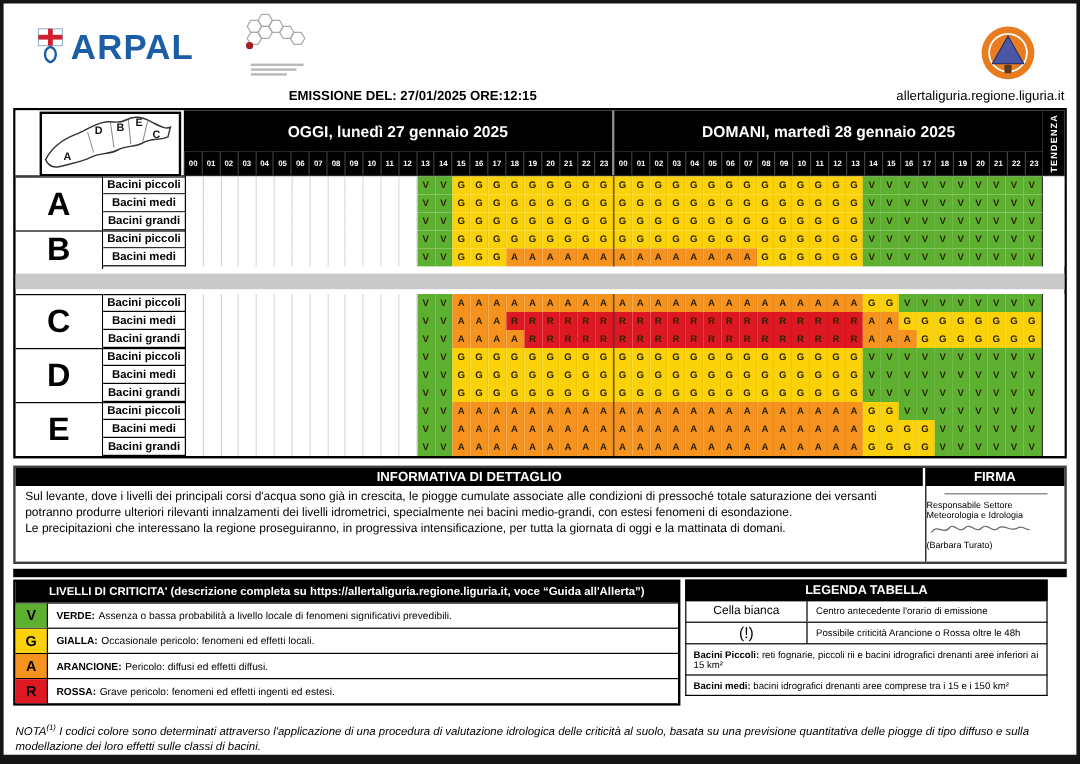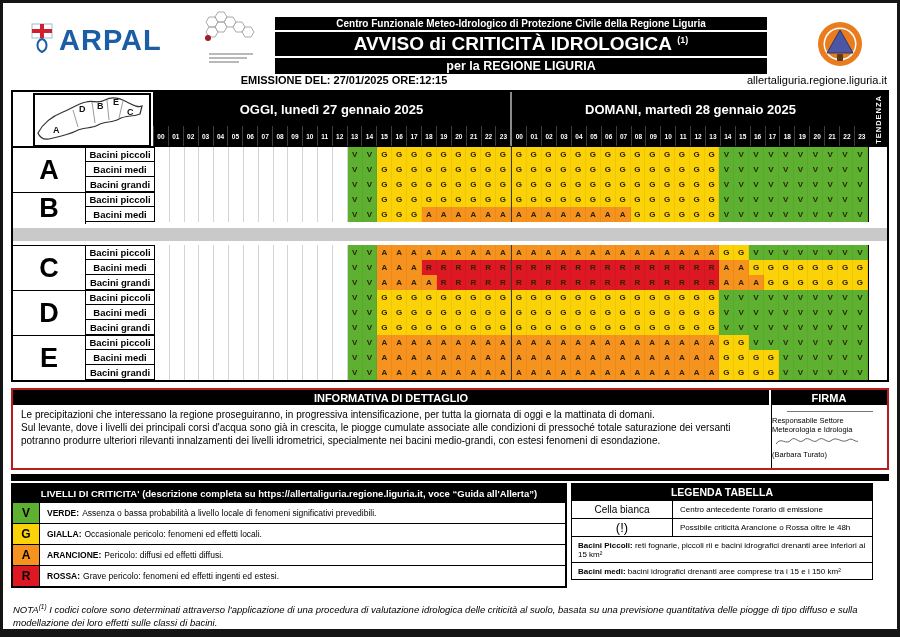--- a/index.html
+++ b/index.html
@@ -50,21 +50,21 @@
     display:flex;align-items:center;justify-content:center;font-size:9.5px;font-weight:bold;background:#fff;}
   .drow:first-child .lcell{border-top:1px solid #000;}
   .ccell{flex:1;display:flex;align-items:center;justify-content:center;
     font-size:8px;font-weight:bold;color:#2c2303;}
   .ccell.blank{background:#fff;border-right:1px solid #d4d4d4;}
   .ccell.col{border-right:1px solid rgba(0,0,0,0.05);}
   .ccell.daysplit{border-left:1.5px solid #3a3a3a;}
   .tcell{width:18px;border-left:1px solid #000;background:#fff;}
   .seprow{height:13px;background:#c9c9c9;margin:4px 0;}
   
-  .info-wrap{margin-top:6px;border:2px solid #b91c1c;}
+  .info-wrap{margin-top:6px;border:2px solid #404040;}
   .info-head{display:flex;background:#000;height:15px;}
   .ih-l{flex:1;color:#fff;font-weight:bold;font-size:11px;display:flex;align-items:center;justify-content:center;}
   .ih-r{width:116px;color:#fff;font-weight:bold;font-size:11px;display:flex;align-items:center;justify-content:center;border-left:2px solid #fff;}
   .info-body{display:flex;height:63px;}
   .ib-text{flex:1;padding:3px 8px;font-size:10px;line-height:1.3;}
   .ib-firma{width:116px;border-left:1px solid #000;text-align:left;font-size:7.5px;padding-top:6px;box-sizing:border-box;}
   .ib-firma .sigline{width:86px;border-top:1px solid #777;margin:0 auto 4px auto;}
   .blackbar{height:7px;background:#000;margin-top:4px;}
   
   .legrow{display:flex;gap:4px;margin-top:2px;align-items:flex-start;}
@@ -116,27 +116,20 @@
             <path d="M23 1 l6 0 3 5 -3 5 -6 0 -3 -5 z"></path>
           </g>
           <circle cx="13" cy="27" r="3" fill="#a21c26"></circle>
         </svg>
       </span>
       <div class="tinylines">
         <div style="width:44px"></div>
           <div style="width:38px"></div>
           <div style="width:30px"></div>
       </div>
-    </div>
-    <div class="titlebox">
-      <div class="tbar tbar1">Centro Funzionale Meteo-Idrologico di Protezione Civile della Regione Liguria</div>
-      <div class="tbar tbar2">
-        <span>AVVISO di CRITICITÀ IDROLOGICA</span>&nbsp;<sup>(1)</sup>
-      </div>
-      <div class="tbar tbar3">per la REGIONE LIGURIA</div>
     </div>
     <div class="pclogo">
       <span>
         <svg width="46" height="46" viewBox="0 0 46 46">
           <circle cx="23" cy="23" r="22" fill="#e87c1e"></circle>
           <circle cx="23" cy="23" r="16.5" fill="#fff"></circle>
           <circle cx="23" cy="23" r="15" fill="#e87c1e"></circle>
           <path d="M23 9 L36 32 L10 32 Z" fill="#4b56a5" stroke="#2c3470" stroke-width="1"></path>
           <rect x="20" y="33" width="6" height="7" rx="1" fill="#5a3b1e"></rect>
         </svg>
@@ -985,22 +978,22 @@
       </div>
   </div>
 
   <div class="info-wrap">
     <div class="info-head">
       <div class="ih-l">INFORMATIVA DI DETTAGLIO</div>
       <div class="ih-r">FIRMA</div>
     </div>
     <div class="info-body">
       <div class="ib-text">
+        <div>Sul levante, dove i livelli dei principali corsi d'acqua sono già in crescita, le piogge cumulate associate alle condizioni di pressoché totale saturazione dei versanti potranno produrre ulteriori rilevanti innalzamenti dei livelli idrometrici, specialmente nei bacini medio-grandi, con estesi fenomeni di esondazione.</div>
         <div>Le precipitazioni che interessano la regione proseguiranno, in progressiva intensificazione, per tutta la giornata di oggi e la mattinata di domani.</div>
-        <div>Sul levante, dove i livelli dei principali corsi d'acqua sono già in crescita, le piogge cumulate associate alle condizioni di pressoché totale saturazione dei versanti potranno produrre ulteriori rilevanti innalzamenti dei livelli idrometrici, specialmente nei bacini medio-grandi, con estesi fenomeni di esondazione.</div>
       </div>
       <div class="ib-firma">
         <div class="sigline"></div>
         <div>Responsabile Settore</div>
         <div>Meteorologia e Idrologia</div>
         <span>
           <svg width="88" height="14" viewBox="0 0 88 14">
             <path d="M4 10 C9 2 14 12 19 6 C23 1 27 11 32 6 C37 1 41 11 46 6 C51 1 55 11 60 6 C65 2 70 10 76 6 C80 3 84 9 86 7" stroke="#666" stroke-width="1" fill="none"></path>
           </svg>
         </span>

